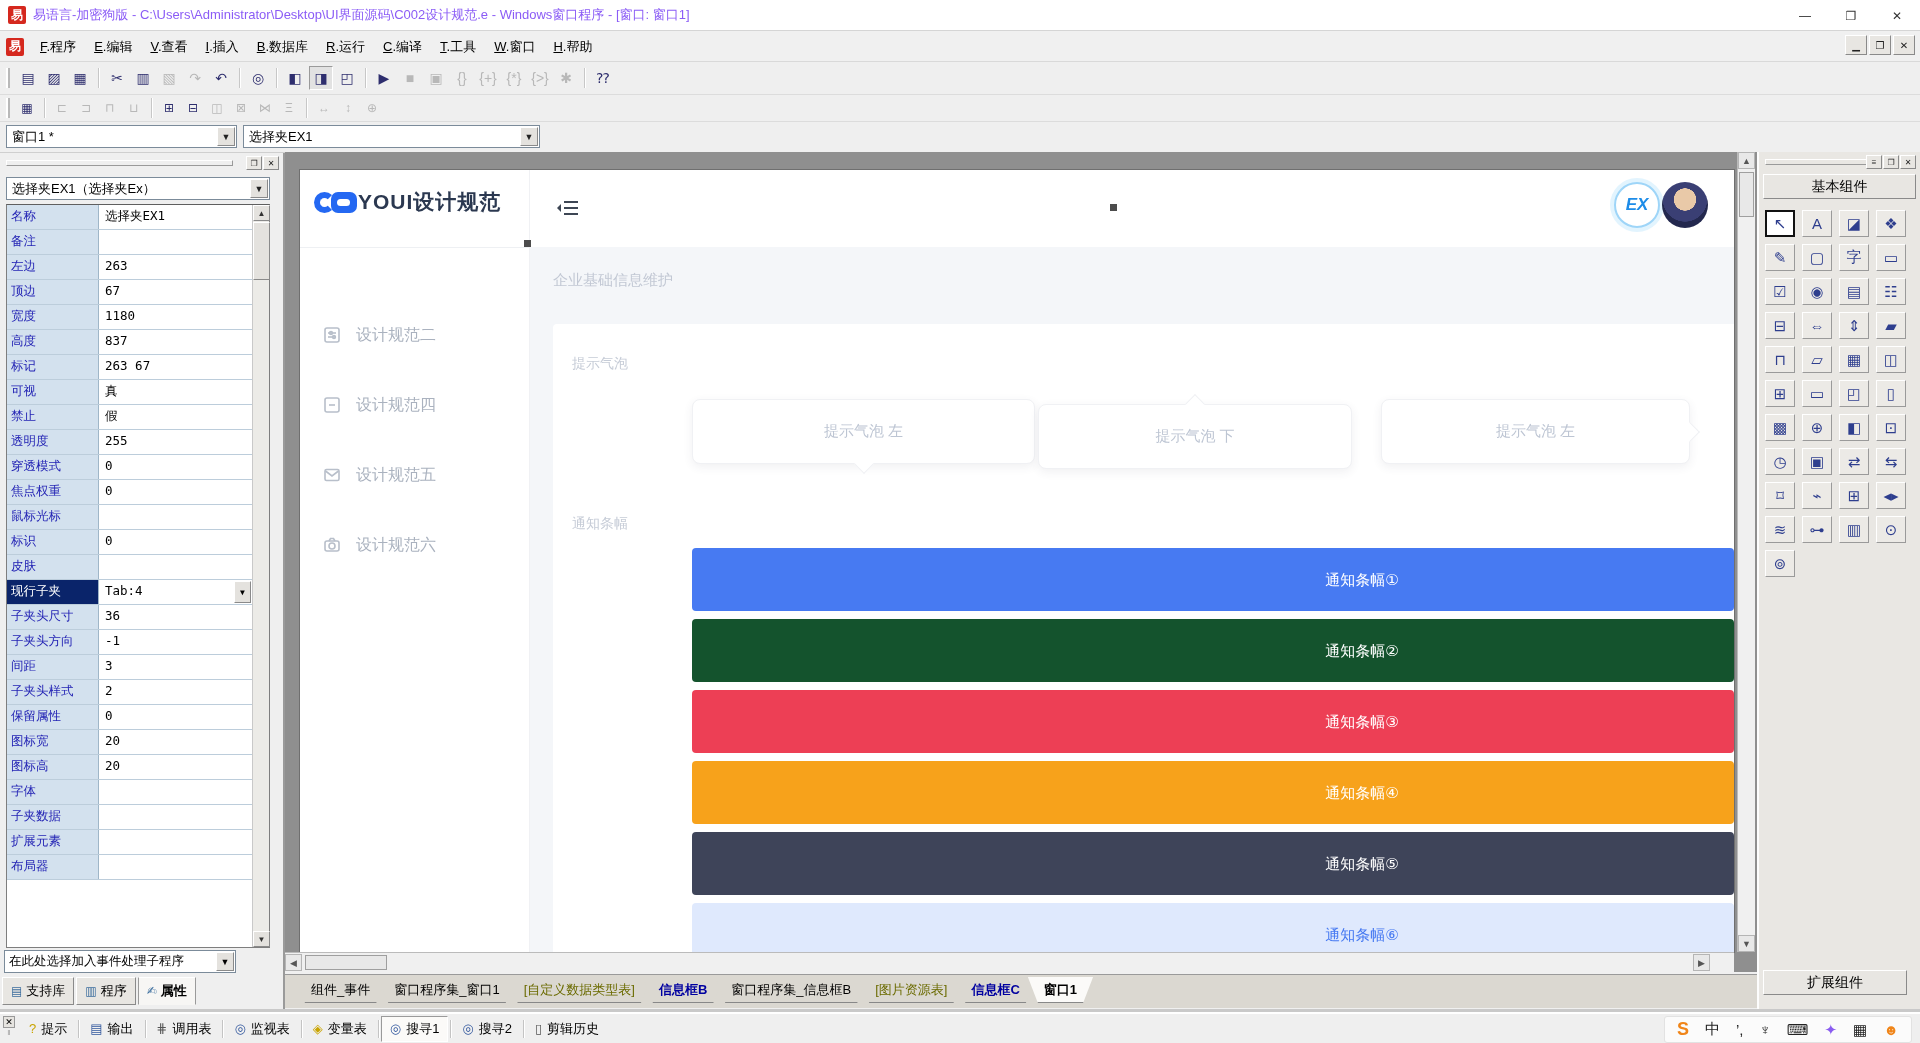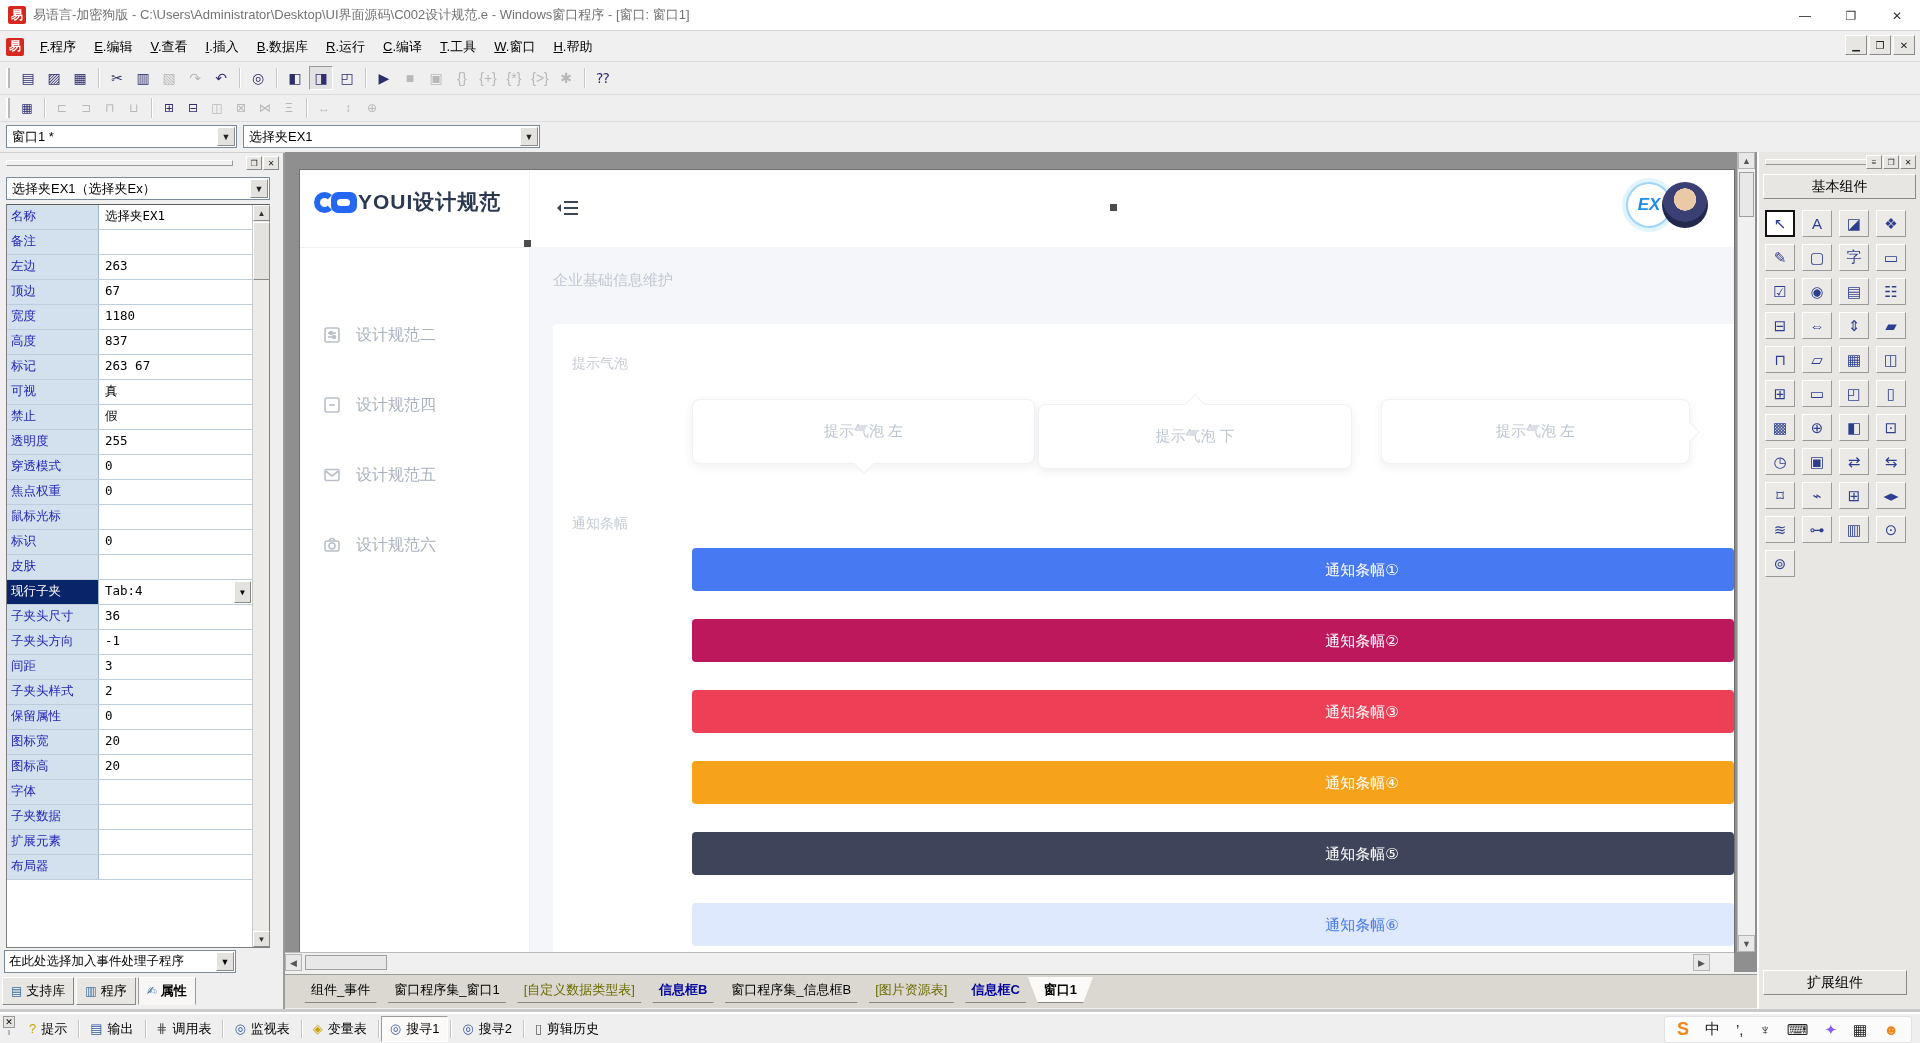--- a/index.html
+++ b/index.html
@@ -2,21 +2,21 @@
 <html><head>
 <meta charset="utf-8">
 <style>
   * { margin:0; padding:0; box-sizing:border-box; }
   html,body { width:1920px; height:1043px; overflow:hidden; }
   body { font-family:"Liberation Sans","DejaVu Sans",sans-serif; font-size:12px; background:#f0f0f0; position:relative; }
 
   
   .titlebar { position:absolute; left:0; top:0; width:1920px; height:31px; background:#ffffff; border-bottom:1px solid #d5d5d5; display:flex; align-items:center; padding-left:8px; }
   .app-icon { width:18px; height:18px; background:#d5281e; color:#fff; font-size:12px; font-weight:bold; display:flex; align-items:center; justify-content:center; border-radius:2px; margin-right:7px; }
-  .title-text { font-size:13px; color:#737373; }
+  .title-text { font-size:13px; color:#8b5cf6; }
   .win-controls { position:absolute; right:0; top:0; height:31px; display:flex; }
   .win-btn { width:46px; height:31px; display:flex; align-items:center; justify-content:center; color:#333; font-size:12px; }
   .menubar { position:absolute; left:0; top:32px; width:1920px; height:30px; background:#f0f0f0; border-bottom:1px solid #d9d9d9; display:flex; align-items:center; padding-left:6px; }
   .menu-item { padding:4px 9px; color:#000; font-size:13px; }
   .menu-item u { text-decoration:underline; }
   .mdi-btns { position:absolute; right:5px; top:3px; display:flex; gap:2px; }
   .mini-btn { width:22px; height:20px; background:#e8e6e2; border:1px solid; border-color:#fff #8a8a8a #8a8a8a #fff; font-size:10px; display:flex; align-items:center; justify-content:center; color:#222; }
 
   .toolbar { position:absolute; left:0; width:1920px; background:#efefef; display:flex; align-items:center; padding-left:4px; }
   .toolbar1 { top:62px; height:33px; border-bottom:1px solid #dcdcdc; }
@@ -70,32 +70,32 @@
   .logo-d { width:26px; height:21px; background:#2468f2; border-radius:7px; position:relative; margin-left:-4px; }
   .logo-d::after { content:""; position:absolute; left:6px; top:7px; width:13px; height:7px; background:#fff; border-radius:4px; }
   .d-logo-text { font-size:21px; font-weight:bold; color:#2b3850; letter-spacing:1px; }
   .d-nav { position:absolute; left:0; top:130px; width:100%; }
   .d-nav-item { height:70px; display:flex; align-items:center; gap:14px; padding-left:22px; color:#aab2bf; font-size:16px; }
   .d-nav-item.active { color:#3d4654; }
   .d-nav-item svg { width:20px; height:20px; stroke:#b8bfca; stroke-width:1.6; fill:none; }
   .d-nav-item.active svg { stroke:#477af2; }
   .d-topbar { position:absolute; left:230px; top:0; right:0; height:77px; background:#fff; }
   .collapse-icon { position:absolute; left:26px; top:28px; }
-  .ex-badge { position:absolute; right:62px; top:12px; width:46px; height:46px; border-radius:50%; background:#fff; border:2px solid #9ed5f8; box-shadow:0 0 0 4px rgba(140,210,250,.25); display:flex; align-items:center; justify-content:center; color:#1d8ce8; font-weight:bold; font-size:17px; font-style:italic; z-index:2;text-align:right; }
+  .ex-badge { position:absolute; right:74px; top:12px; width:46px; height:46px; border-radius:50%; background:#fff; border:2px solid #9ed5f8; box-shadow:0 0 0 4px rgba(140,210,250,.25); display:flex; align-items:center; justify-content:center; color:#1d8ce8; font-weight:bold; font-size:17px; font-style:italic; z-index:2;text-align:right; }
   .ex-avatar { position:absolute; right:26px; top:12px; width:46px; height:46px; border-radius:50%; background:radial-gradient(circle at 50% 38%, #e9c9a8 0 30%, #3a3f74 31% 60%, #23284e 61%); z-index:3; }
   .d-content { position:absolute; left:230px; top:77px; right:0; bottom:0; background:#f4f6f9; }
   .d-page-title { position:absolute; left:23px; top:24px; font-size:15px; color:#c2c8d4; }
   .d-card { position:absolute; left:23px; top:77px; right:0; bottom:0; background:#fff; border-radius:4px 0 0 0; }
   .d-section { position:absolute; font-size:14px; color:#c6ccd7; }
   .bubble { position:absolute; background:#fff; border:1px solid #f0f1f4; border-radius:8px; box-shadow:0 3px 10px rgba(60,70,90,.08); display:flex; align-items:center; justify-content:center; color:#bdc5d3; font-size:15px; }
   .tail { position:absolute; width:14px; height:14px; background:#fff; transform:rotate(45deg); }
   .tail.bottom { bottom:-8px; left:50%; margin-left:-7px; border-right:1px solid #f0f1f4; border-bottom:1px solid #f0f1f4; }
   .tail.top { top:-8px; left:50%; margin-left:-7px; border-left:1px solid #f0f1f4; border-top:1px solid #f0f1f4; }
   .tail.right { right:-8px; top:50%; margin-top:-7px; border-right:1px solid #f0f1f4; border-top:1px solid #f0f1f4; }
-  .banner { position:absolute; left:139px; width:1042px; height:43px; border-radius:4px; }
+  .banner { position:absolute; left:139px; width:1042px; height:63px; border-radius:4px; }
   .banner span { position:absolute; left:64.3%; top:50%; transform:translate(-50%,-50%); font-size:15px; }
 
   
   .right-panel { position:absolute; left:1757px; top:152px; width:163px; height:860px; background:#e9e7e3; border-left:2px solid #fdfdfd; }
   .rp-header { position:absolute; left:4px; top:22px; width:153px; height:25px; background:#e8e6e2; border:1px solid; border-color:#fff #8a8a8a #8a8a8a #fff; display:flex; align-items:center; justify-content:center; font-size:14px; color:#000; }
   .rp-grid { position:absolute; left:6px; top:58px; width:152px; display:flex; flex-wrap:wrap; gap:7px; }
   .p-icon { width:30px; height:27px; background:#eceae6; border:1px solid; border-color:#fff #9a9a9a #9a9a9a #fff; display:flex; align-items:center; justify-content:center; font-size:15px; color:#2e3e8e; }
   .p-icon.selected { background:#fff; border:2px solid #111; }
   .rp-footer { position:absolute; left:4px; top:818px; width:144px; height:25px; background:#e8e6e2; border:1px solid; border-color:#fff #8a8a8a #8a8a8a #fff; display:flex; align-items:center; justify-content:center; font-size:14px; color:#000; }
 
@@ -434,21 +434,21 @@
         <div id="bubbles">
             <div class="bubble" style="left: 139px; top: 75px; width: 343px; height: 65px;">提示气泡 左<div class="tail bottom"></div></div>
             <div class="bubble" style="left: 485px; top: 80px; width: 314px; height: 65px;">提示气泡 下<div class="tail top"></div></div>
             <div class="bubble" style="left: 828px; top: 75px; width: 309px; height: 65px;">提示气泡 左<div class="tail right"></div></div>
           </div>
         <div class="d-section" style="left:19px;top:191px;">通知条幅</div>
         <div id="banners">
             <div class="banner" style="top: 224px; background: rgb(71, 122, 242);">
               <span style="color: rgb(255, 255, 255);">通知条幅①</span>
             </div>
-            <div class="banner" style="top: 295px; background: #be185d;">
+            <div class="banner" style="top: 295px; background: #14532d;">
               <span style="color: rgb(255, 255, 255);">通知条幅②</span>
             </div>
             <div class="banner" style="top: 366px; background: rgb(237, 63, 85);">
               <span style="color: rgb(255, 255, 255);">通知条幅③</span>
             </div>
             <div class="banner" style="top: 437px; background: rgb(247, 162, 27);">
               <span style="color: rgb(255, 255, 255);">通知条幅④</span>
             </div>
             <div class="banner" style="top: 508px; background: rgb(62, 68, 89);">
               <span style="color: rgb(255, 255, 255);">通知条幅⑤</span>

